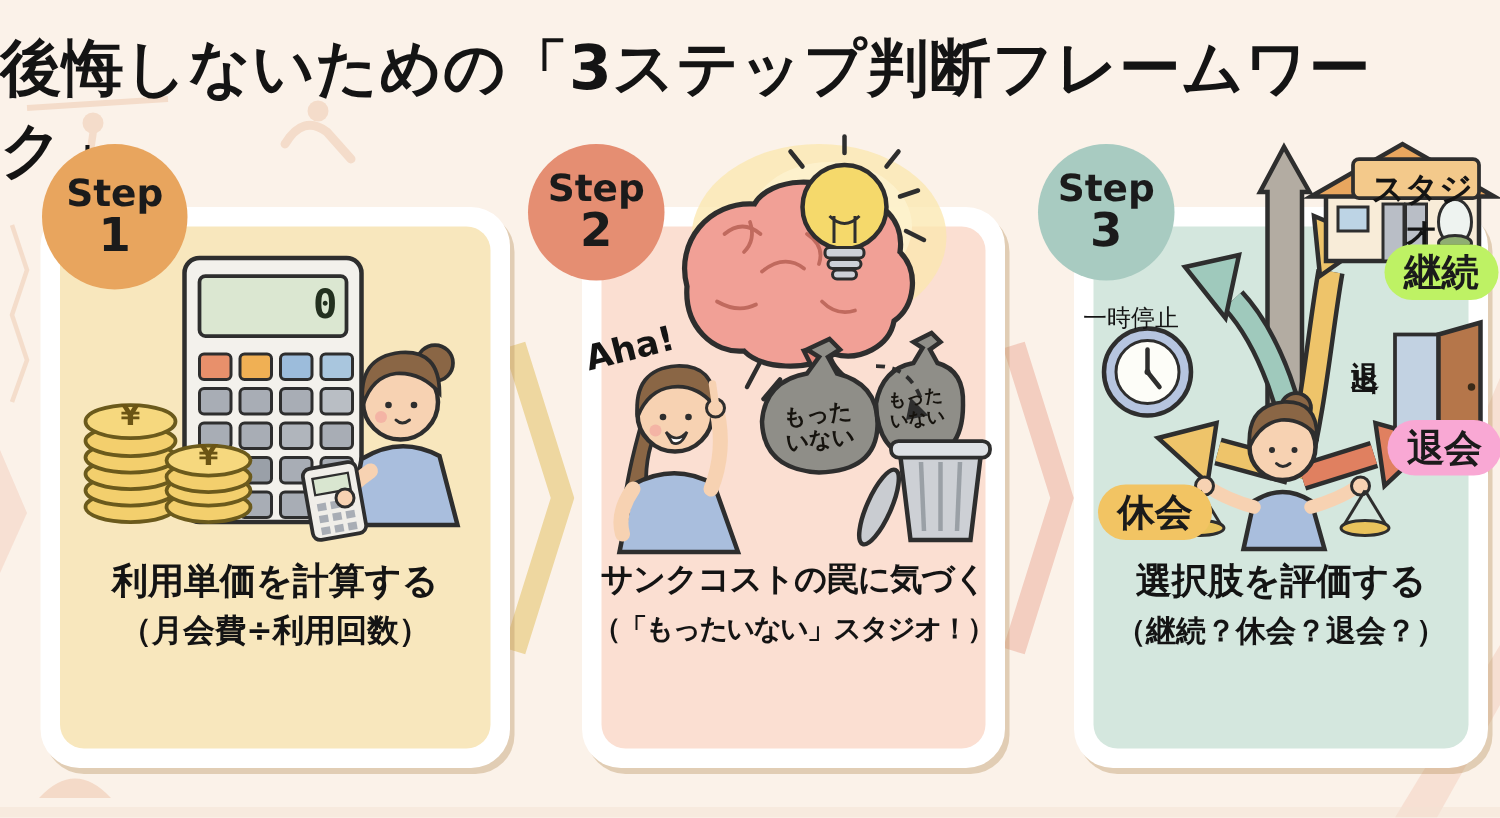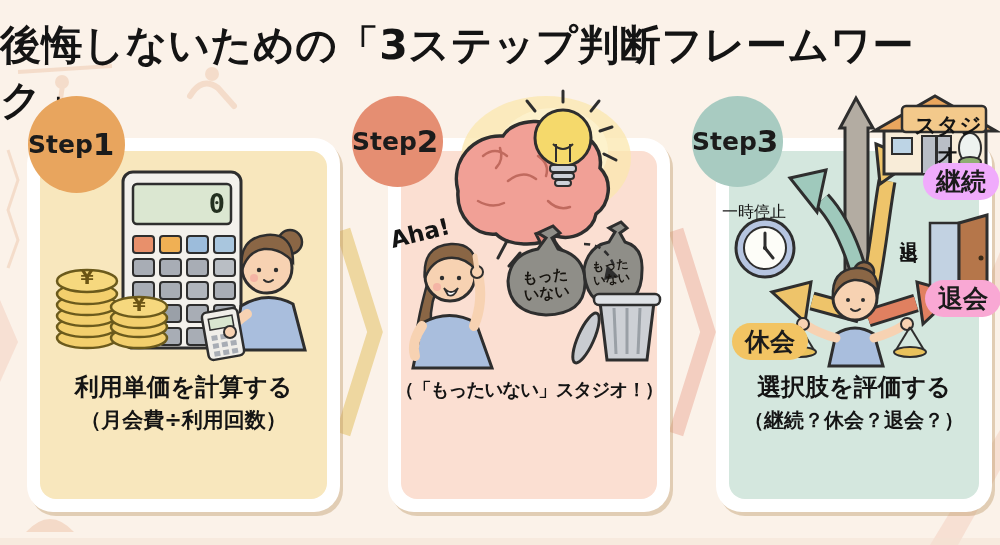--- a/index.html
+++ b/index.html
@@ -25,21 +25,21 @@
   .card3{left:716px;width:276px;}
   .panel{position:absolute;left:13px;right:13px;top:13px;bottom:13px;border-radius:16px;}
   .panel1{background:#f8e7bd;}
   .panel2{background:#fbdfd2;}
   .panel3{background:#d4e7de;}
   .illus{position:absolute;left:0;top:0;overflow:visible;}
   .illus2,.illus3{top:-52px;}
   
   .badge{
     position:absolute;border-radius:50%;z-index:5;
-    display:flex;flex-direction:row;align-items:center;
+    display:flex;flex-direction:column;align-items:center;justify-content:center;
     font-weight:800;color:#1b1b1b;
   }
   .badge1{left:28px;top:96px;width:97px;height:97px;background:#e8a55e;}
   .badge2{left:352px;top:96px;width:91px;height:91px;background:#e58e72;}
   .badge3{left:692px;top:96px;width:91px;height:91px;background:#a8cbc1;}
   .badge-word{font-size:25px;line-height:26px;}
   .badge-num{font-size:31px;line-height:31px;}
   
   .caption{position:absolute;left:0;right:0;top:234px;text-align:center;z-index:3;}
   .cap1{font-size:24px;font-weight:800;line-height:30px;}
@@ -72,21 +72,21 @@
   .bag-b{left:194px;top:121px;width:58px;font-size:12px;line-height:13.5px;}
   
   .studio-sign{
     position:absolute;left:198px;top:-27px;width:68px;text-align:center;
     font-size:22px;font-weight:700;z-index:4;
   }
   .pill{
     position:absolute;padding:2px 13px;border-radius:20px;
     font-size:25px;font-weight:800;color:#1b1b1b;z-index:4;white-space:nowrap;
   }
-  .pill-continue{left:207px;top:25px;background:#f0abfc;}
+  .pill-continue{left:207px;top:25px;background:#bef264;}
   .pill-suspend{left:16px;top:142px;background:#f2c463;margin-top:43px;}
   .pill-quit{left:209px;top:142px;background:#f9a8d4;}
   .pause-label{
     position:absolute;left:6px;top:64px;font-size:16px;font-weight:400;z-index:4;
   }
   .exit-label{
     position:absolute;left:181px;top:87px;writing-mode:vertical-rl;
     font-size:19px;font-weight:800;letter-spacing:3px;z-index:4;
   }
   
@@ -288,20 +288,21 @@
   <div class="aha">Aha!</div>
   <div class="bag-label bag-a">
     <div>もった</div>
     <div>いない</div>
   </div>
   <div class="bag-label bag-b">
     <div>もった</div>
     <div>いない</div>
   </div>
   <div class="caption">
+    <div class="cap1">サンクコストの罠に気づく</div>
     <div class="cap2">（「もったいない」スタジオ！）</div>
   </div>
 </div>
 
 <div class="card card3">
   <div class="panel panel3"></div>
   <svg class="illus illus3" width="276" height="426" viewBox="0 0 276 426">
 
     <g>
       <path d="M124,42 L140,12 L157,42 L152,42 L152,227 L129,227 L129,42 Z" fill="#b3aca2" stroke="#2e2e2e" stroke-width="3"></path>

